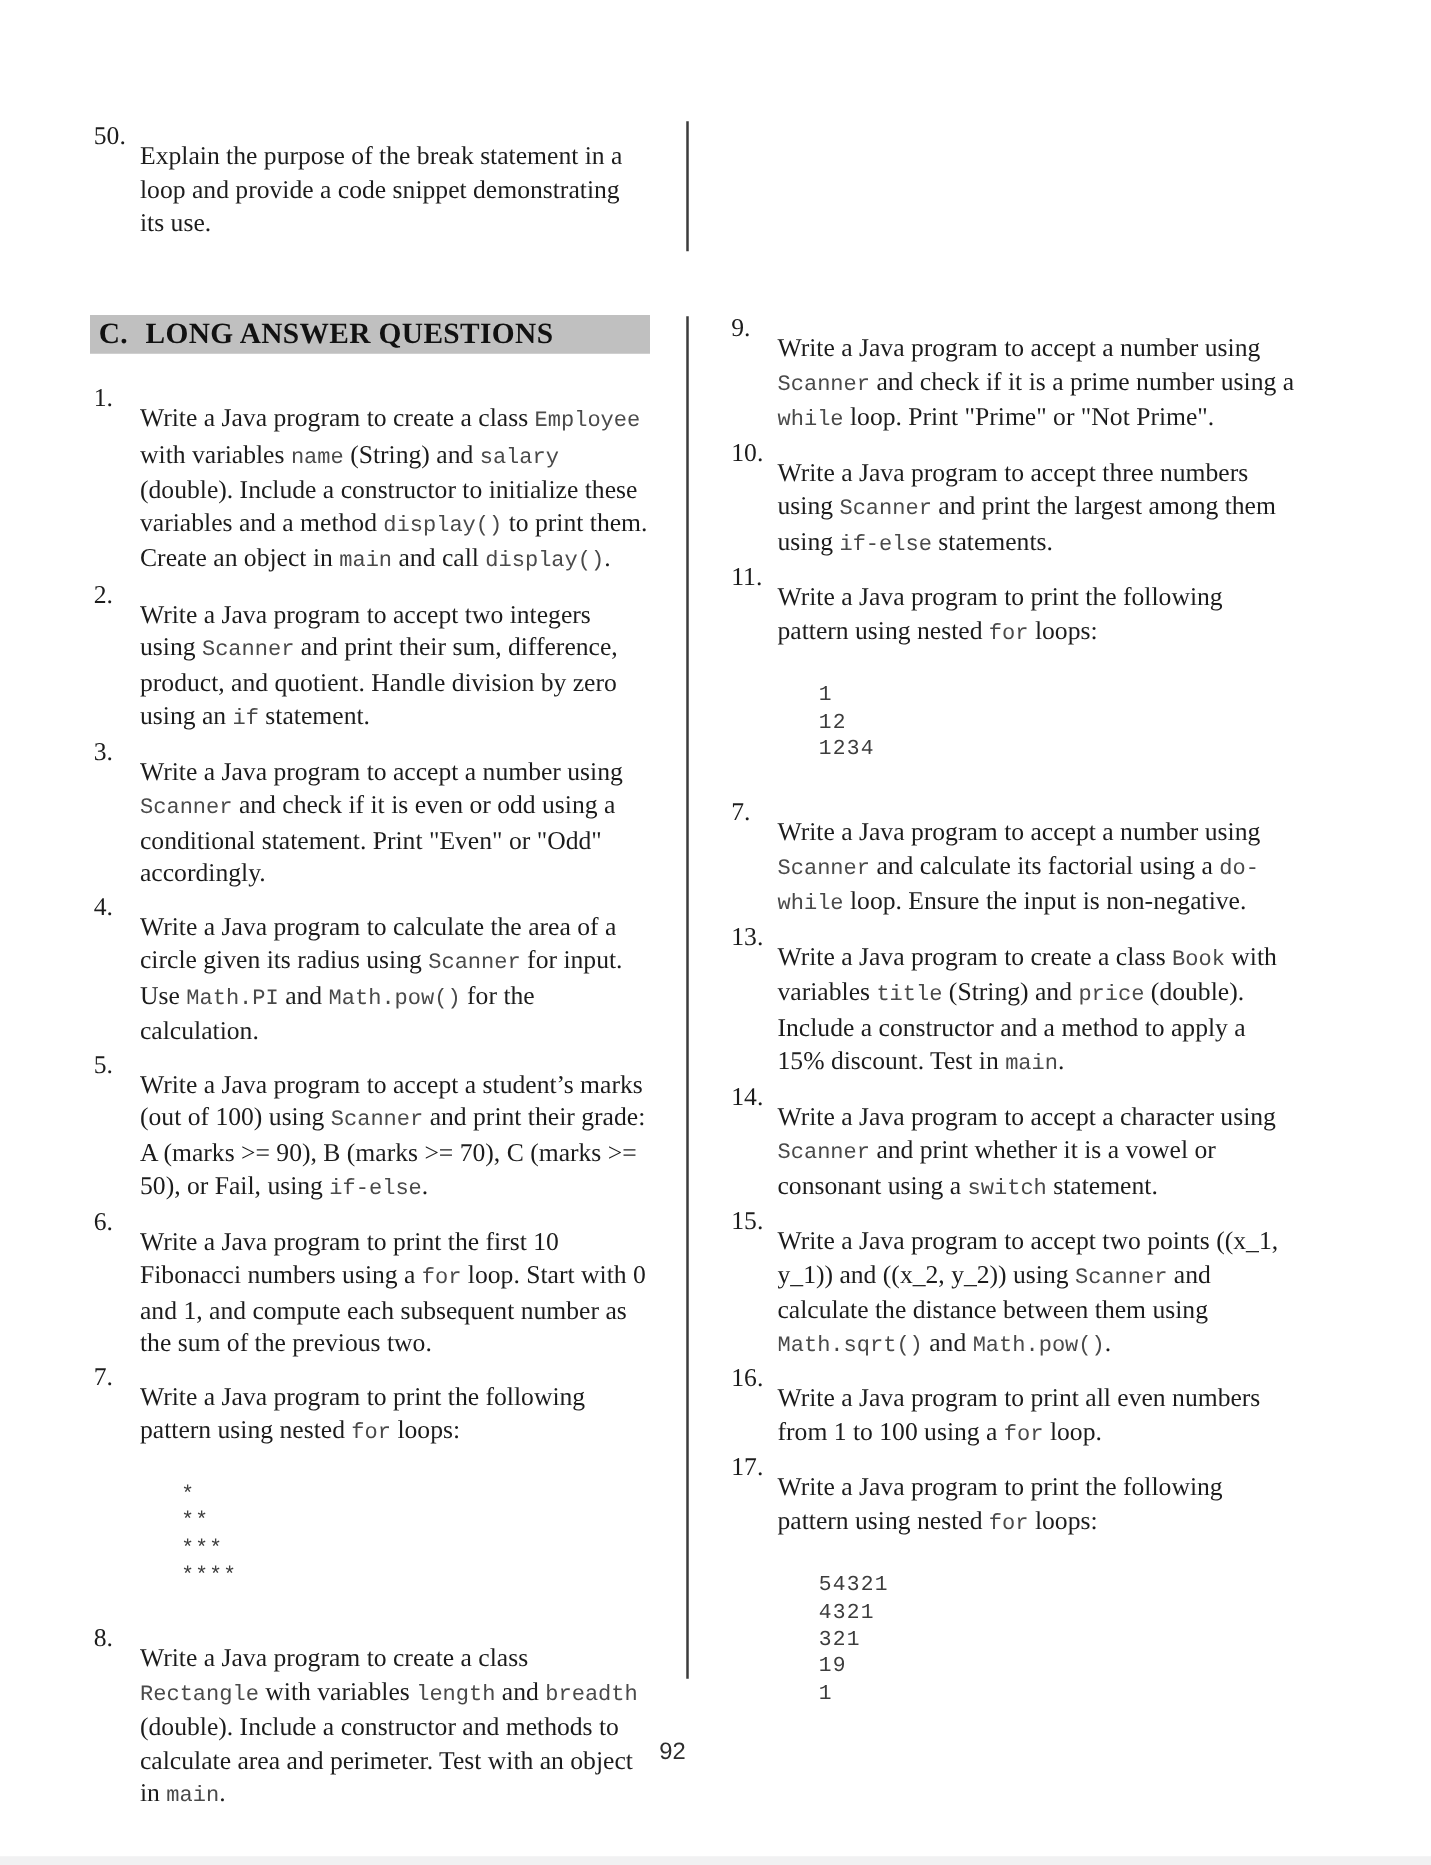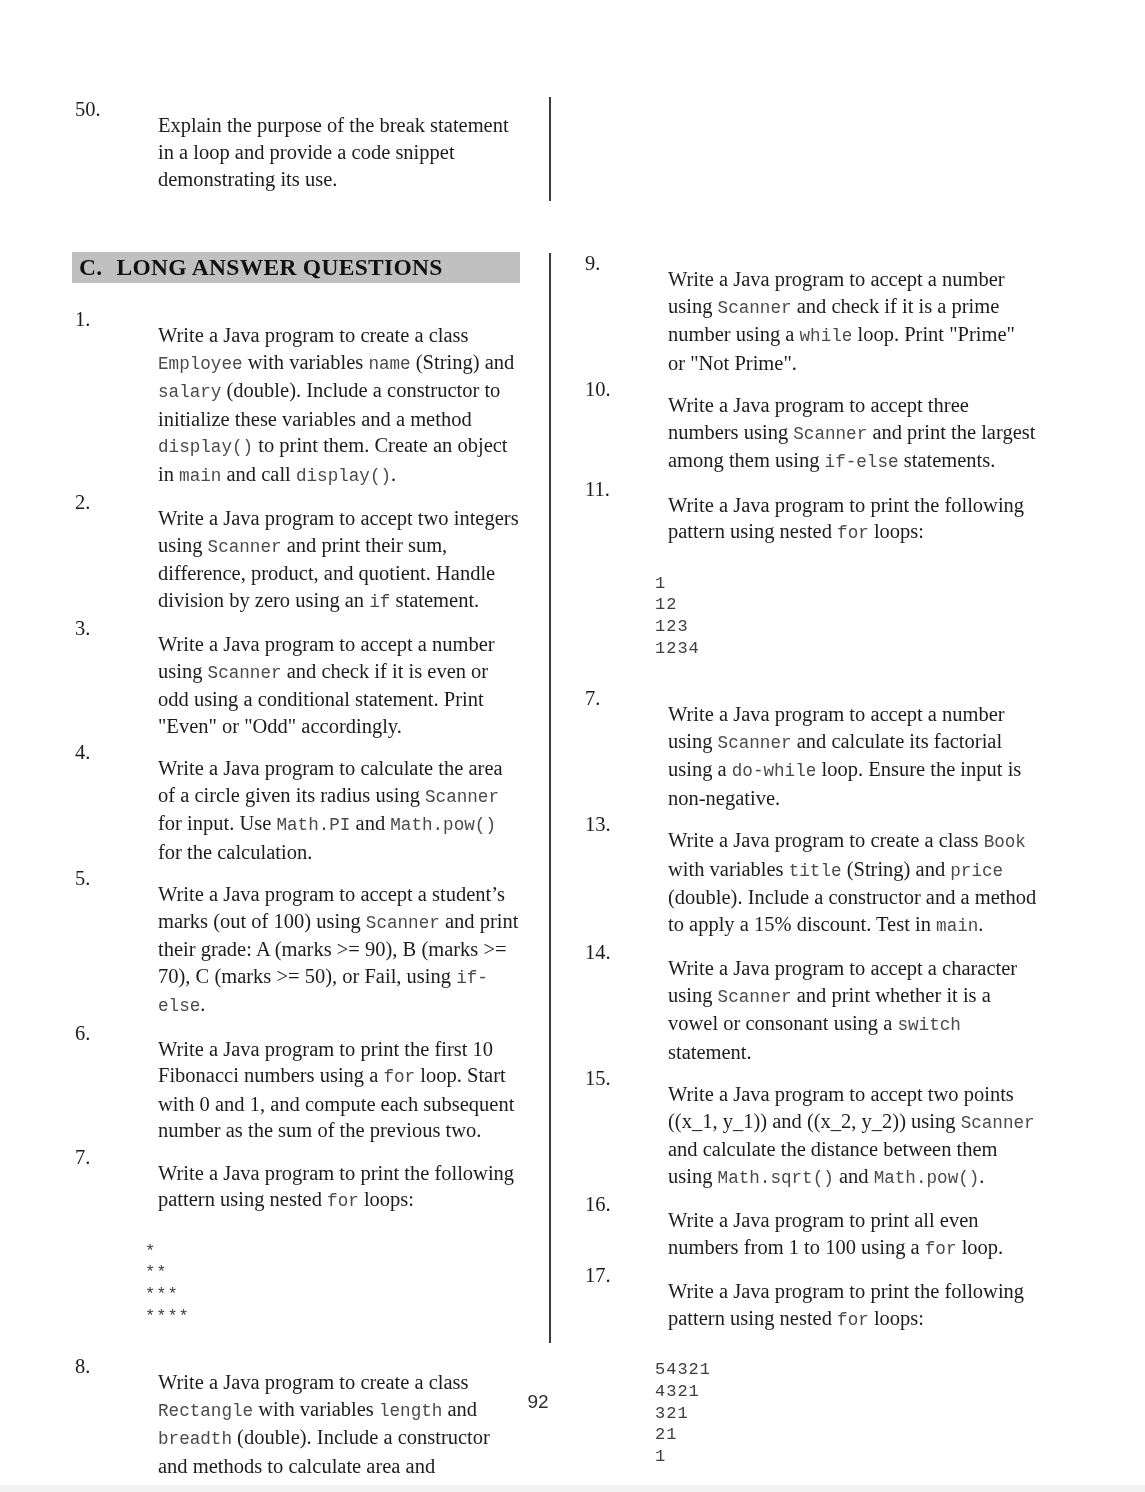--- a/index.html
+++ b/index.html
@@ -16,21 +16,21 @@
   
   .top-question {
     position: absolute;
     left: 75px; top: 96px;
     width: 442px;
     font-size: 20.5px;
     line-height: 27px;
   }
 
   
-  .q-item { display: flex; gap: 46px; }
+  .q-item { display: flex; }
   .q-num { flex: 0 0 37px; }
   .q-body { flex: 1; margin-top: 16px; }
 
   
   .section-header {
     position: absolute;
     left: 72px; top: 252px;
     width: 448px; height: 31px;
     background: #c0c0c0;
     display: flex;
@@ -158,21 +158,20 @@
       <div class="q-num">10.</div>
       <div class="q-body"><span class="txt">Write a Java program to accept three numbers using </span><span class="mono">Scanner</span><span class="txt"> and print the largest among them using </span><span class="mono">if-else</span><span class="txt"> statements.</span></div>
     </div>
     <div class="q-item">
       <div class="q-num">11.</div>
       <div class="q-body"><span class="txt">Write a Java program to print the following pattern using nested </span><span class="mono">for</span><span class="txt"> loops:</span></div>
     </div>
     <div class="code-block">
       <div class="code-line">1</div>
       <div class="code-line">12</div>
-      <div class="code-line">123</div>
       <div class="code-line">1234</div>
     </div>
     <div class="q-item">
       <div class="q-num">7.</div>
       <div class="q-body"><span class="txt">Write a Java program to accept a number using </span><span class="mono">Scanner</span><span class="txt"> and calculate its factorial using a </span><span class="mono">do-while</span><span class="txt"> loop. Ensure the input is non-negative.</span></div>
     </div>
     <div class="q-item">
       <div class="q-num">13.</div>
       <div class="q-body"><span class="txt">Write a Java program to create a class </span><span class="mono">Book</span><span class="txt"> with variables </span><span class="mono">title</span><span class="txt"> (String) and </span><span class="mono">price</span><span class="txt"> (double). Include a constructor and a method to apply a 15% discount. Test in </span><span class="mono">main</span><span class="txt">.</span></div>
     </div>
@@ -189,19 +188,19 @@
       <div class="q-body"><span class="txt">Write a Java program to print all even numbers from 1 to 100 using a </span><span class="mono">for</span><span class="txt"> loop.</span></div>
     </div>
     <div class="q-item">
       <div class="q-num">17.</div>
       <div class="q-body"><span class="txt">Write a Java program to print the following pattern using nested </span><span class="mono">for</span><span class="txt"> loops:</span></div>
     </div>
     <div class="code-block">
       <div class="code-line">54321</div>
       <div class="code-line">4321</div>
       <div class="code-line">321</div>
-      <div class="code-line">21</div>
+      <div class="code-line">19</div>
       <div class="code-line">1</div>
     </div>
   </div>
 
 <div class="page-number">92</div>
 <div class="footer-bar"></div>
 
 </body></html>

